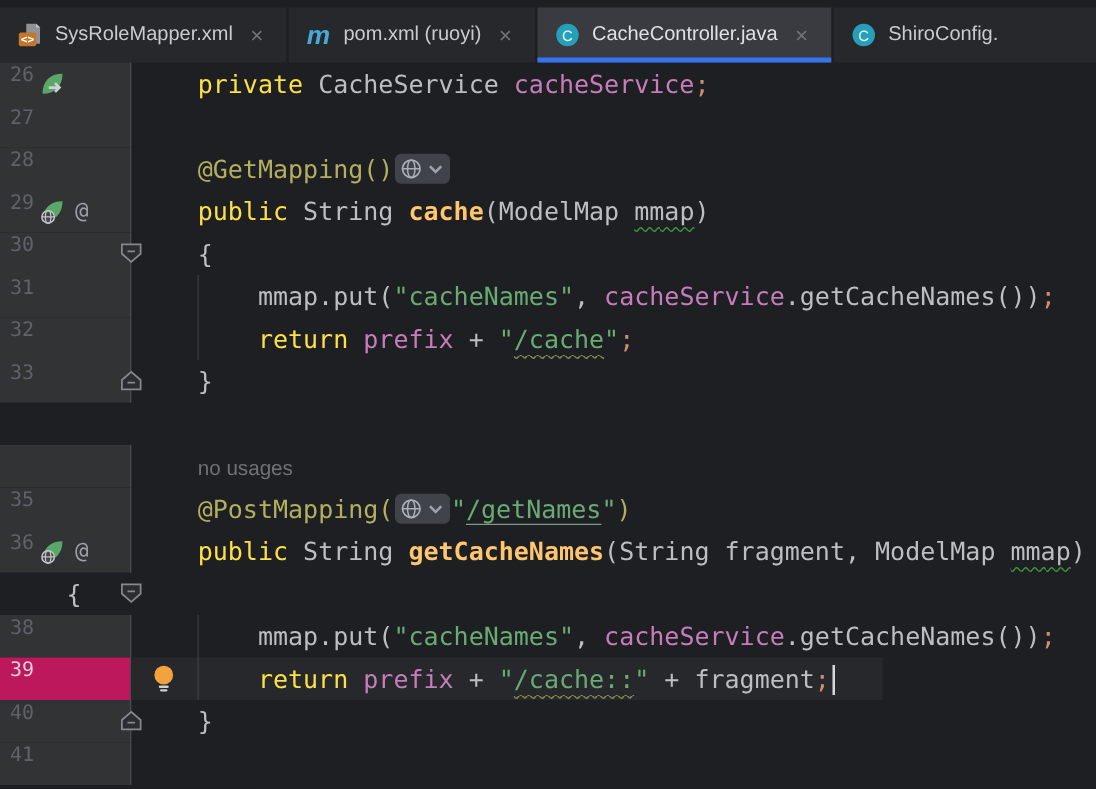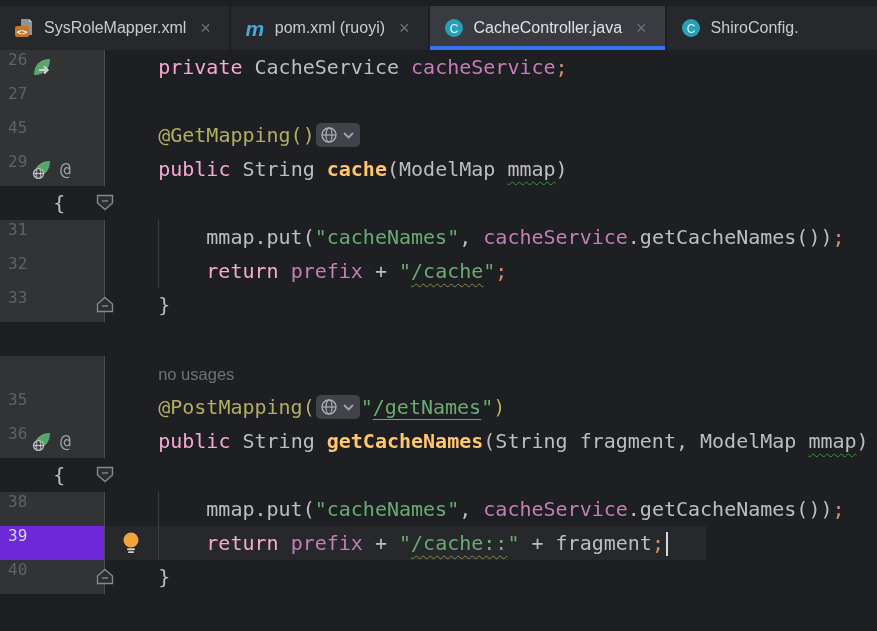--- a/index.html
+++ b/index.html
@@ -18,27 +18,27 @@
   .editor{position:relative;width:706px;}
   .row{display:flex;height:34px;position:relative;}
   .gutter{width:105px;flex:none;background:#313335;border-right:1px solid #494b4e;
     box-sizing:border-box;position:relative;}
   .lnum{position:absolute;left:8px;top:0;line-height:34px;font:16px "DejaVu Sans Mono",monospace;color:#5f6368;}
   .gicon{position:absolute;top:6px;width:22px;height:22px;}
   .gicon.i0{left:31px;} .gicon.i1{left:60px;}
   .at-glyph{font:18px/22px "DejaVu Sans Mono",monospace;color:#9da0a8;}
   .codeline{flex:1;position:relative;min-width:0;}
   pre.code{margin:0;padding:0 0 0 5px;font:20px/34px "DejaVu Sans Mono",monospace;color:#bcbec4;white-space:pre;}
-  .row.active .gutter{background:#6d28d9;padding-left:24px;}
+  .row.active .gutter{background:#be185d;padding-left:24px;}
   .row.active .codeline{background:#26282c;}
   .row.active .lnum{color:#d2d5da;}
   .fold{position:absolute;left:96px;top:8px;width:18px;height:17px;z-index:3;}
   .bulb{position:absolute;left:121px;top:5px;width:20px;height:24px;z-index:3;}
   
-  .tk-kw{color:#f9a8d4;margin-top:35px;}
+  .tk-kw{color:#fde047;margin-top:35px;}
   .tk-def{color:#bcbec4;}
   .tk-fld{color:#c77dbb;}
   .tk-str{color:#6aab73;}
   .tk-ann{color:#b3ae60;}
   .tk-mth{color:#ffc66d;font-weight:bold;text-align:right;}
   .tk-semi{color:#cf8e6d;}
   .tk-typo{color:#bcbec4;text-decoration:underline wavy #3f9142;text-decoration-thickness:1px;text-underline-offset:5px;}
   .tk-strwarn{color:#6aab73;text-decoration:underline wavy #8a8a4f;text-decoration-thickness:1px;text-underline-offset:5px;}
   .tk-strlink{color:#6aab73;text-decoration:underline solid #7d9885;text-decoration-thickness:1px;text-underline-offset:5px;}
   .tk-inlay{font-family:"Liberation Sans",sans-serif;font-size:16.5px;color:#6e7277;}
@@ -107,21 +107,21 @@
     <div class="row">
       <div class="gutter">
         <span class="lnum">27</span>
       </div>
       <div class="codeline">
         <pre class="code"></pre>
       </div>
     </div>
     <div class="row">
       <div class="gutter">
-        <span class="lnum">45</span>
+        <span class="lnum">28</span>
       </div>
       <div class="codeline">
         <pre class="code"><span class="tk-def">    </span><span class="tk-ann">@GetMapping()</span><span class="badge"><svg width="44" height="24" viewBox="0 0 44 24">
               <circle cx="13" cy="12" r="7" fill="none" stroke="#aab0b6" stroke-width="1.4"></circle>
               <ellipse cx="13" cy="12" rx="3" ry="7" fill="none" stroke="#aab0b6" stroke-width="1.2"></ellipse>
               <path d="M6 12 h14" stroke="#aab0b6" stroke-width="1.2"></path>
               <path d="M28 10 l4.5 4.5 4.5 -4.5" stroke="#9da0a8" stroke-width="2" fill="none"></path>
             </svg></span></pre>
       </div>
     </div>
@@ -134,20 +134,23 @@
             <ellipse cx="7.5" cy="15.5" rx="2.2" ry="5" fill="none" stroke="#c2c5c9" stroke-width="1"></ellipse>
             <path d="M2.6 15.5 h9.8" stroke="#c2c5c9" stroke-width="1"></path>
           </svg></span>
         <span class="gicon i1"><span class="at-glyph">@</span></span>
       </div>
       <div class="codeline">
         <pre class="code"><span class="tk-def">    </span><span class="tk-kw">public</span><span class="tk-def"> String </span><span class="tk-mth">cache</span><span class="tk-def">(ModelMap </span><span class="tk-typo">mmap</span><span class="tk-def">)</span></pre>
       </div>
     </div>
     <div class="row">
+      <div class="gutter">
+        <span class="lnum">30</span>
+      </div>
       <div class="codeline">
         <pre class="code"><span class="tk-def">    {</span></pre>
       </div>
       <span class="fold"><svg width="18" height="17" viewBox="0 0 18 17">
           <path d="M1.5 1.5 h15 v7.5 l-7.5 6.5 -7.5 -6.5 Z" fill="#2b2d30" stroke="#85898f" stroke-width="1.4"></path>
           <path d="M6 7 h6" stroke="#85898f" stroke-width="1.4"></path>
         </svg></span>
     </div>
     <div class="row">
       <div class="gutter">
@@ -252,19 +255,22 @@
       </div>
       <div class="codeline">
         <pre class="code"><span class="tk-def">    }</span></pre>
       </div>
       <span class="fold"><svg width="18" height="17" viewBox="0 0 18 17">
           <path d="M9 1.5 l7.5 6.5 v7.5 h-15 v-7.5 Z" fill="#2b2d30" stroke="#85898f" stroke-width="1.4"></path>
           <path d="M6 10 h6" stroke="#85898f" stroke-width="1.4"></path>
         </svg></span>
     </div>
     <div class="row">
+      <div class="gutter">
+        <span class="lnum">41</span>
+      </div>
       <div class="codeline">
         <pre class="code"></pre>
       </div>
     </div>
     <div class="indent-guide" style="top: 170px; height: 68px;"></div>
     <div class="indent-guide" style="top: 442px; height: 68px;"></div>
   </div>
 
 </body></html>

